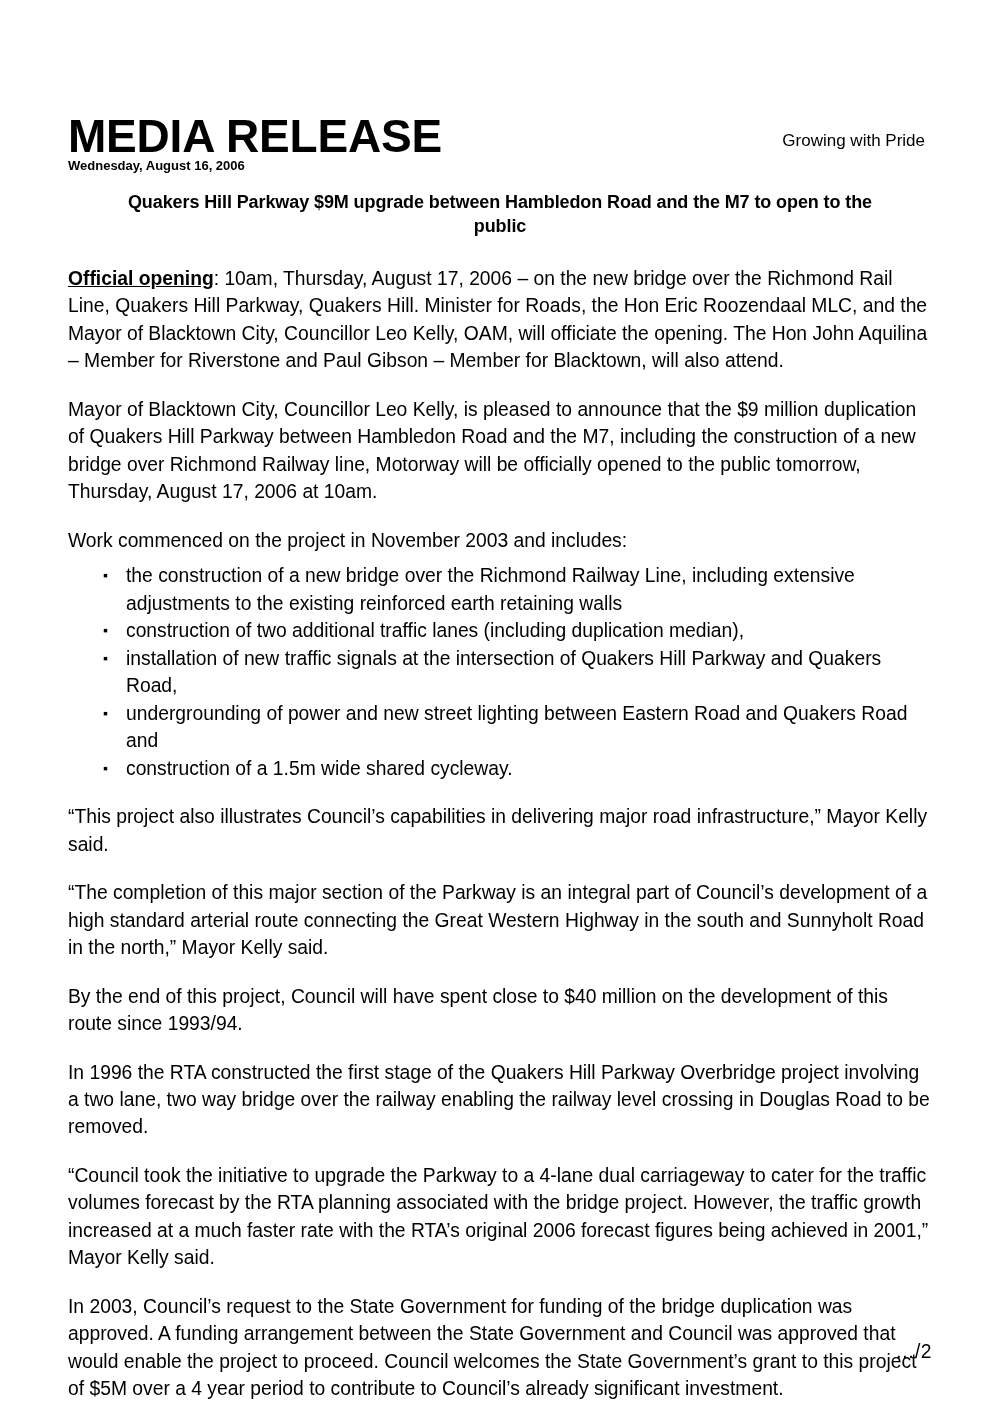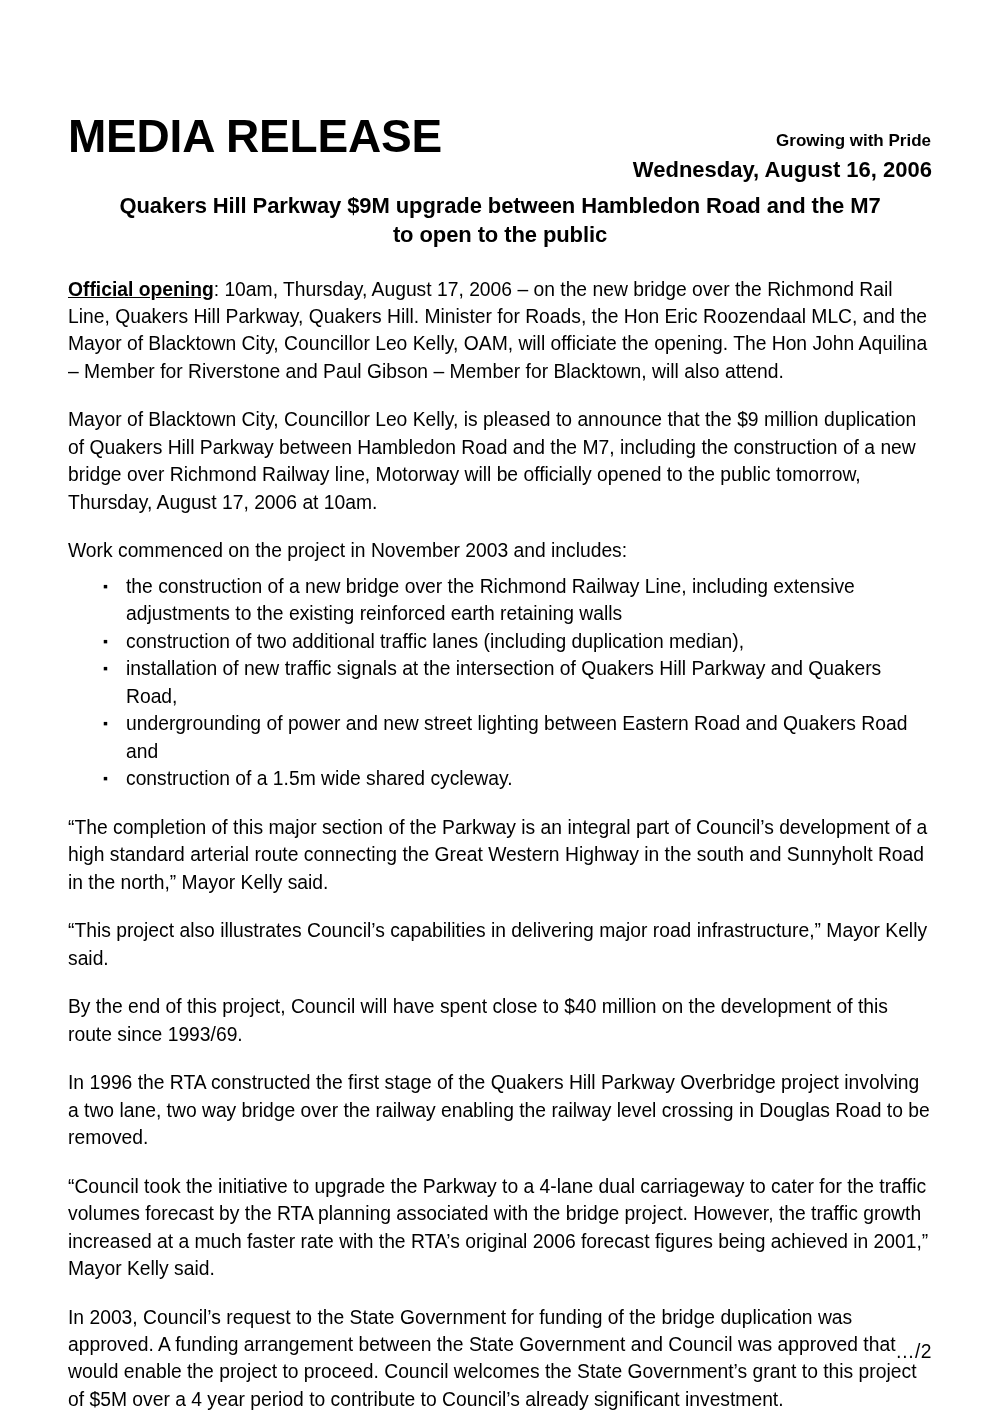--- a/index.html
+++ b/index.html
@@ -38,44 +38,44 @@
     left: 0;
     top: 0;
     font-size: 46px;
     font-weight: bold;
     letter-spacing: -0.2px;
     line-height: 1;
     white-space: nowrap;
   }
   .masthead-tagline {
     position: absolute;
-    right: 1px;
+    right: 7px;
     top: 19px;
     font-size: 17px;
-    font-weight: bold;
+    font-weight: normal;
     line-height: 1;
     white-space: nowrap;
   }
   .masthead-date {
     position: absolute;
     left: 0;
     right: 0;
     top: 46px;
-    text-align: right;
-    font-size: 22px;
+    text-align: left;
+    font-size: 13px;
     font-weight: bold;
     line-height: 1;
   }
 
   
   .headline {
     margin: 0;
     padding: 0 42px;
     text-align: center;
-    font-size: 22px;
+    font-size: 18px;
     font-weight: bold;
     line-height: 1.33;
     letter-spacing: -0.1px;
   }
 
   
   .body-block {
     margin-top: 26px;
     font-size: 19.3px;
     line-height: 1.425;
@@ -148,25 +148,25 @@
       <p class="para tight">Work commenced on the project in November 2003 and includes:</p>
 
       <ul class="bullets">
         <li><span class="bullet-marker">▪</span><span>the construction of a new bridge over the Richmond Railway Line, including extensive adjustments to the existing reinforced earth retaining walls</span></li>
         <li><span class="bullet-marker">▪</span><span>construction of two additional traffic lanes (including duplication median),</span></li>
         <li><span class="bullet-marker">▪</span><span>installation of new traffic signals at the intersection of Quakers Hill Parkway and Quakers Road,</span></li>
         <li><span class="bullet-marker">▪</span><span>undergrounding of power and new street lighting between Eastern Road and Quakers Road and</span></li>
         <li><span class="bullet-marker">▪</span><span>construction of a 1.5m wide  shared cycleway.</span></li>
       </ul>
 
+      <p class="para">“This project also illustrates Council’s capabilities in delivering major road infrastructure,” Mayor Kelly said.</p>
+
       <p class="para">“The completion of this major section of the Parkway is an integral part of Council’s development of a high standard arterial route connecting the Great Western Highway in the south and Sunnyholt Road in the north,” Mayor Kelly said.</p>
 
-      <p class="para">“This project also illustrates Council’s capabilities in delivering major road infrastructure,” Mayor Kelly said.</p>
-
-      <p class="para">By the end of this project, Council will have spent close to $40 million on the development of this route since 1993/69.</p>
+      <p class="para">By the end of this project, Council will have spent close to $40 million on the development of this route since 1993/94.</p>
 
       <p class="para">In 1996 the RTA constructed the first stage of the Quakers Hill Parkway Overbridge project involving a two lane, two way bridge over the railway enabling the railway level crossing in Douglas Road to be removed.</p>
 
       <p class="para">“Council took the initiative to upgrade the Parkway to a 4-lane dual carriageway to cater for the traffic volumes forecast by the RTA planning associated with the bridge project. However, the traffic growth increased at a much faster rate with the RTA’s original 2006 forecast figures being achieved in 2001,” Mayor Kelly said.</p>
 
 
       <p class="para">In 2003, Council’s request to the State Government for funding of the bridge duplication was approved. A funding arrangement between the State Government and Council was approved that would enable the project to proceed. Council welcomes the State Government’s grant to this project of $5M over a 4 year period to contribute to Council’s already significant investment.</p>
 
     </div>
   </div>

